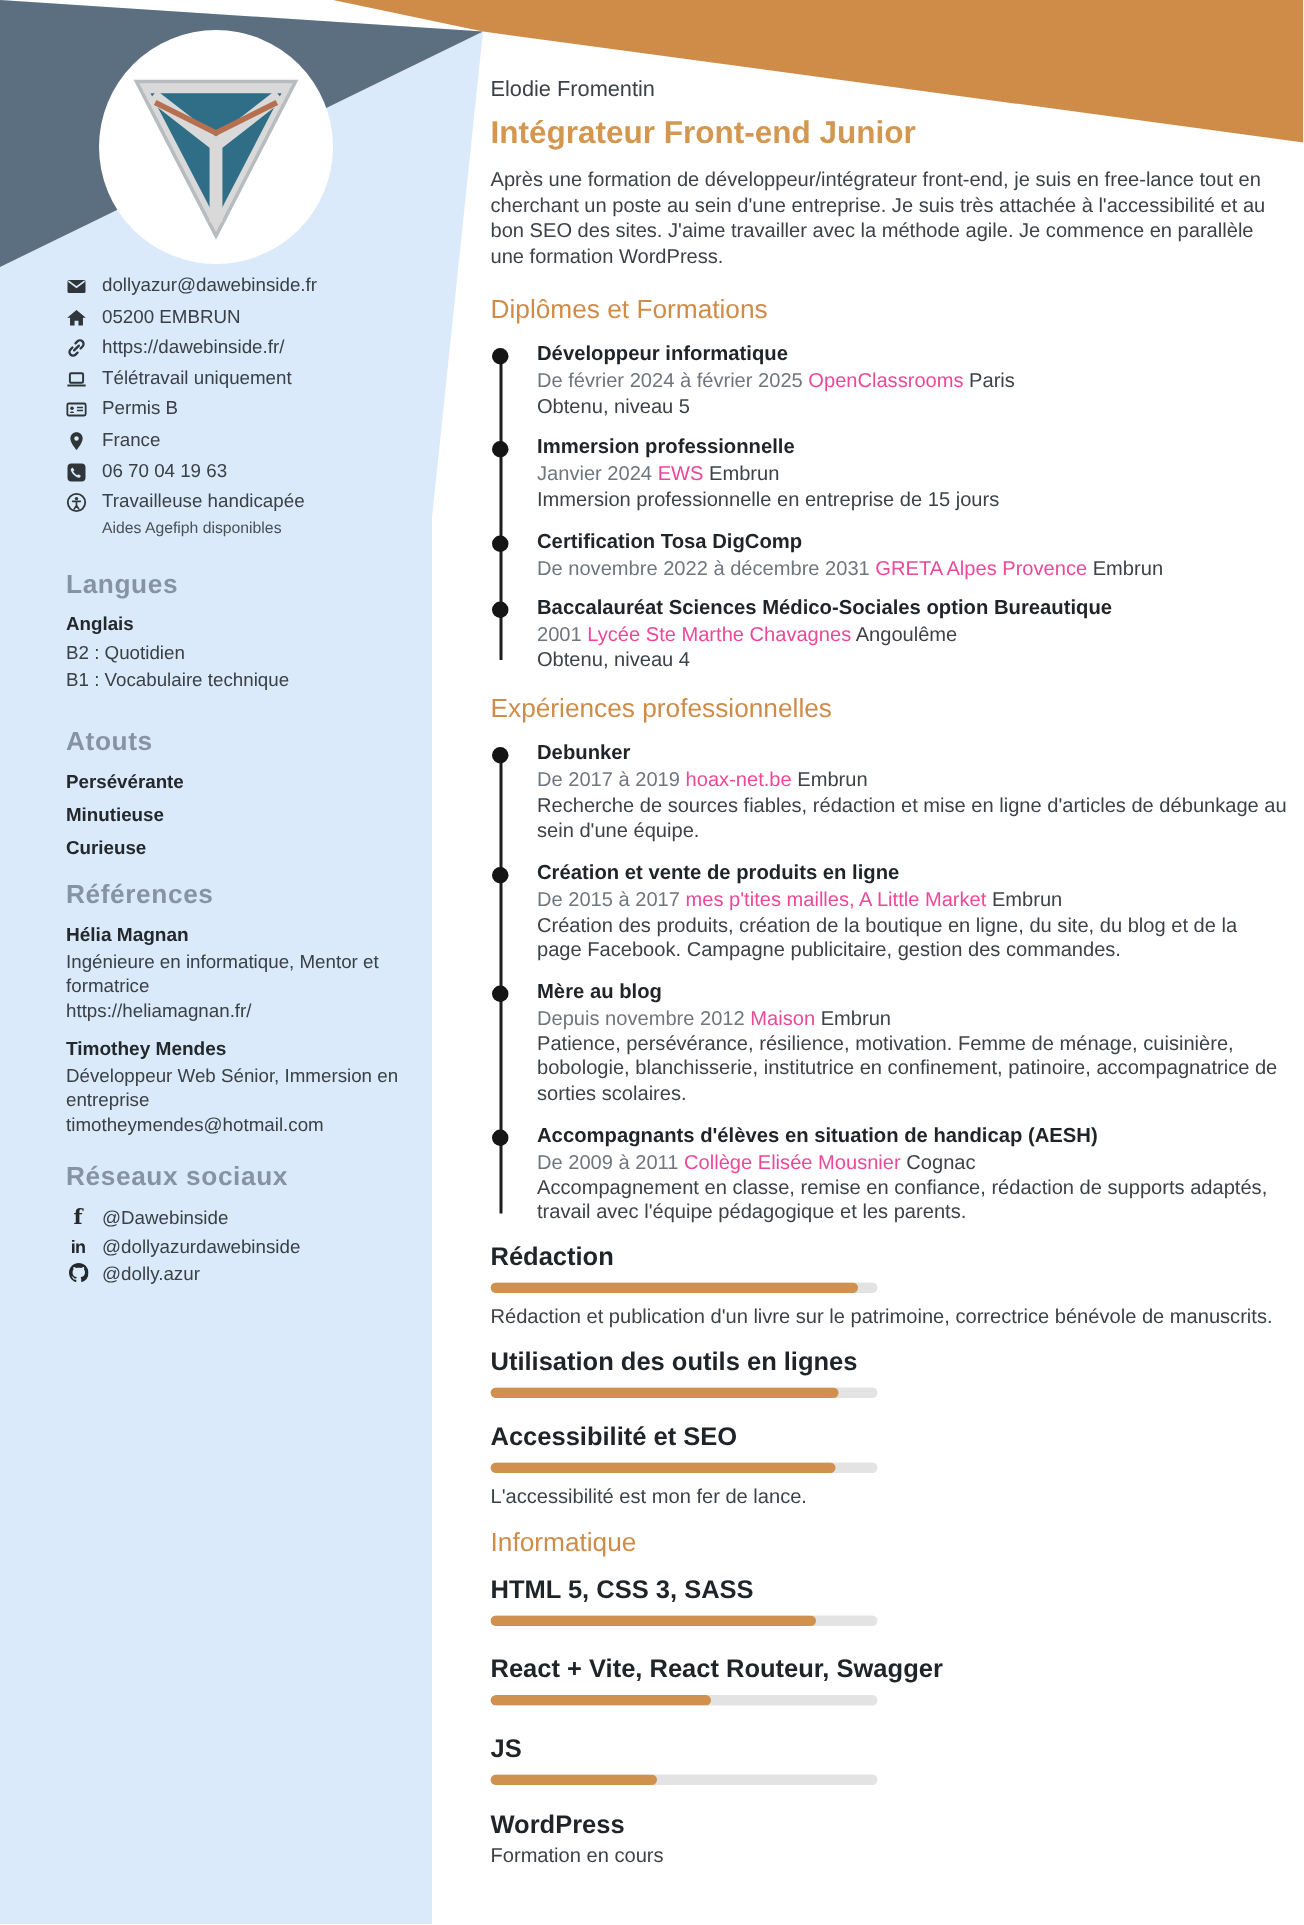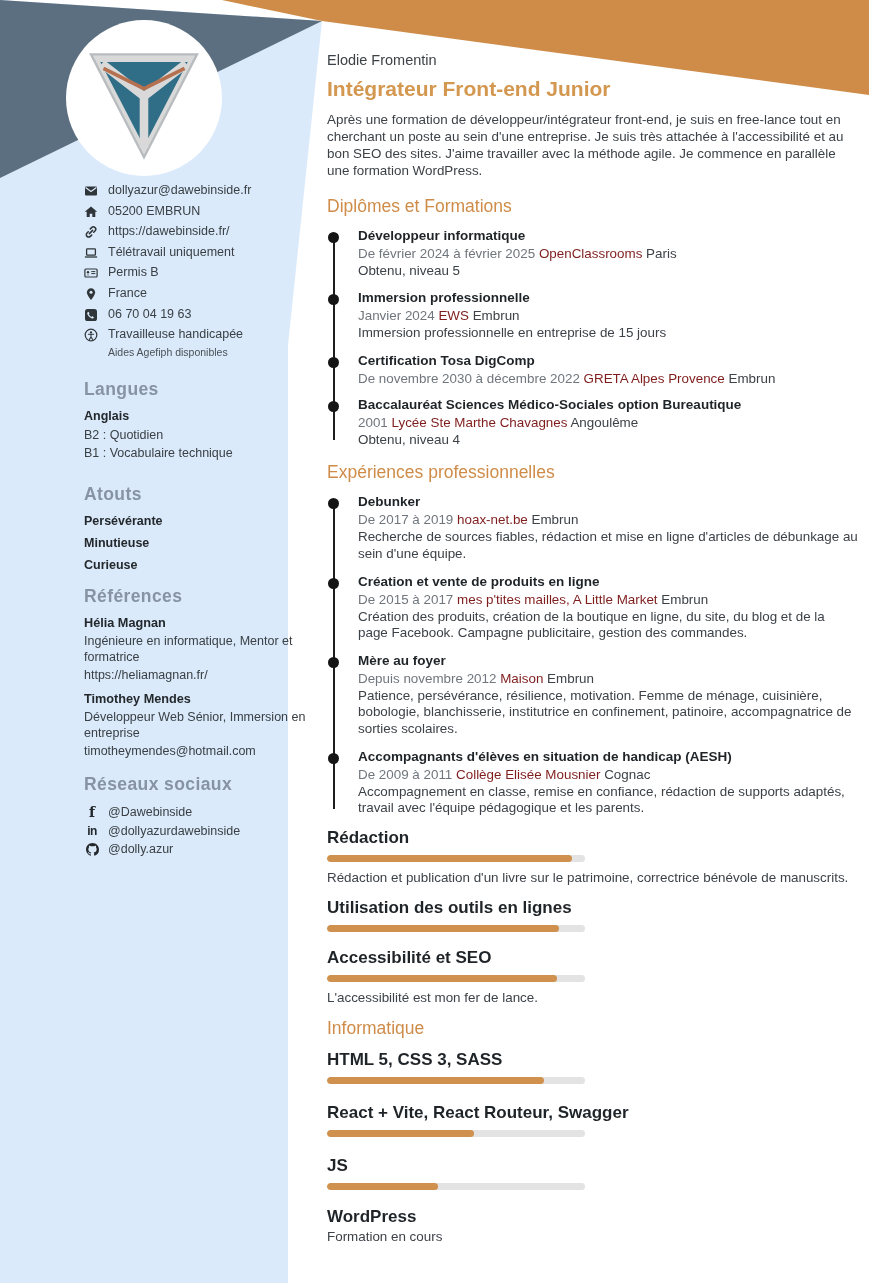--- a/index.html
+++ b/index.html
@@ -4,21 +4,21 @@
 <style>
   html,body{margin:0;padding:0;background:#fff;}
   .page{
     position:relative; width:869px; height:1283px; overflow:hidden;
     background:#ffffff; font-family:"Liberation Sans", sans-serif;
     color:#3c4248;
   }
   svg.bg{position:absolute; inset:0; z-index:0;}
   
   .logo-wrap{position:absolute; left:66px; top:20px; width:156px; height:156px; z-index:2;}
-  .sidebar{position:absolute; left:0; top:0; width:244px; height:100%; z-index:1;margin-left:40px;}
+  .sidebar{position:absolute; left:0; top:0; width:244px; height:100%; z-index:1;}
   .side-content{position:absolute; left:44px; top:183px; width:228px; color:#3a4045;}
   .c-row{display:flex; align-items:flex-start; margin-bottom:4.6px; font-size:12.5px; line-height:1.26;}
   .c-ic{flex:0 0 15px; width:15px; height:15px; margin-right:9px; margin-top:1px; color:#2f3539;}
   .c-ic svg{display:block; width:14px; height:14px;}
   .c-sub{margin:-2px 0 4px 24px; font-size:10.5px; color:#4a5056;}
   .side-h{font-size:17.5px; font-weight:bold; color:#8793a3; letter-spacing:.4px; margin:0 0 9px 0;}
   .sec-langues{margin-top:21px;}
   .lang-name{font-weight:bold; font-size:12.5px; margin-bottom:3px; color:#23282c;}
   .lang-line{font-size:12.5px; line-height:1.44;}
   .sec-atouts{margin-top:22px;}
@@ -42,21 +42,21 @@
   .summary{font-size:13.4px; line-height:1.26; margin:0 0 16px 0; width:527px;}
   .sec-h{font-size:17.5px; font-weight:normal; color:#cf8c49; margin:0 0 11px 0;}
   .mt1{margin-top:14px;} .mt2{margin-top:12px;} .mt3{margin-top:10px;}
   .timeline{position:relative; margin:0 0 6px 0;}
   .tl-line{position:absolute; left:5.5px; top:7px; bottom:8px; width:2.5px; background:#1d1d1d;}
   .titem{position:relative; padding-left:31px; margin-bottom:11px;}
   .tdot{position:absolute; left:1px; top:4px; width:11px; height:11px; border-radius:50%; background:#151515;}
   .ttitle{font-size:13.5px; font-weight:bold; color:#1f2428; margin-bottom:3px;}
   .tmeta{font-size:13.4px; margin-bottom:2px;}
   .tdate{color:#70767d;}
-  .torg{color:#7f1d1d; text-decoration:none;}
+  .torg{color:#ec4899; text-decoration:none;}
   .tplace{color:#3c4248;}
   .tdesc{font-size:13.4px; line-height:1.24; width:500px;}
   .skill{margin-bottom:13px;}
   .sk-label{font-size:17px; font-weight:bold; color:#1f2428; margin-bottom:7px;}
   .sk-bar{width:258px; height:7px; border-radius:4px; background:#e3e3e3; overflow:hidden;}
   .sk-fill{height:100%; border-radius:4px; background:#d0914f;}
   .sk-note{font-size:13.4px; margin-top:8px; width:525px;}
   .sk-note-only{font-size:13.4px; margin-top:2px;}
 </style>
 </head>
@@ -246,21 +246,21 @@
           <a class="torg" href="#">EWS</a>
           <span class="tplace">Embrun</span>
         </div>
         <div class="tdesc">Immersion professionnelle en entreprise de 15 jours</div>
       </div>
 
       <div class="titem">
         <span class="tdot"></span>
         <div class="ttitle">Certification Tosa DigComp</div>
         <div class="tmeta">
-          <span class="tdate">De novembre 2030 à décembre 2022</span>
+          <span class="tdate">De novembre 2022 à décembre 2031</span>
           <a class="torg" href="#">GRETA Alpes Provence</a>
           <span class="tplace">Embrun</span>
         </div>
       </div>
 
       <div class="titem">
         <span class="tdot"></span>
         <div class="ttitle">Baccalauréat Sciences Médico-Sociales option Bureautique</div>
         <div class="tmeta">
           <span class="tdate">2001</span>
@@ -292,21 +292,21 @@
         <div class="tmeta">
           <span class="tdate">De 2015 à 2017</span>
           <a class="torg" href="#">mes p'tites mailles, A Little Market</a>
           <span class="tplace">Embrun</span>
         </div>
         <div class="tdesc">Création des produits, création de la boutique en ligne, du site, du blog et de la page Facebook. Campagne publicitaire, gestion des commandes.</div>
       </div>
 
       <div class="titem">
         <span class="tdot"></span>
-        <div class="ttitle">Mère au foyer</div>
+        <div class="ttitle">Mère au blog</div>
         <div class="tmeta">
           <span class="tdate">Depuis novembre 2012</span>
           <a class="torg" href="#">Maison</a>
           <span class="tplace">Embrun</span>
         </div>
         <div class="tdesc">Patience, persévérance, résilience, motivation. Femme de ménage, cuisinière, bobologie, blanchisserie, institutrice en confinement, patinoire, accompagnatrice de sorties scolaires.</div>
       </div>
 
       <div class="titem">
         <span class="tdot"></span>

